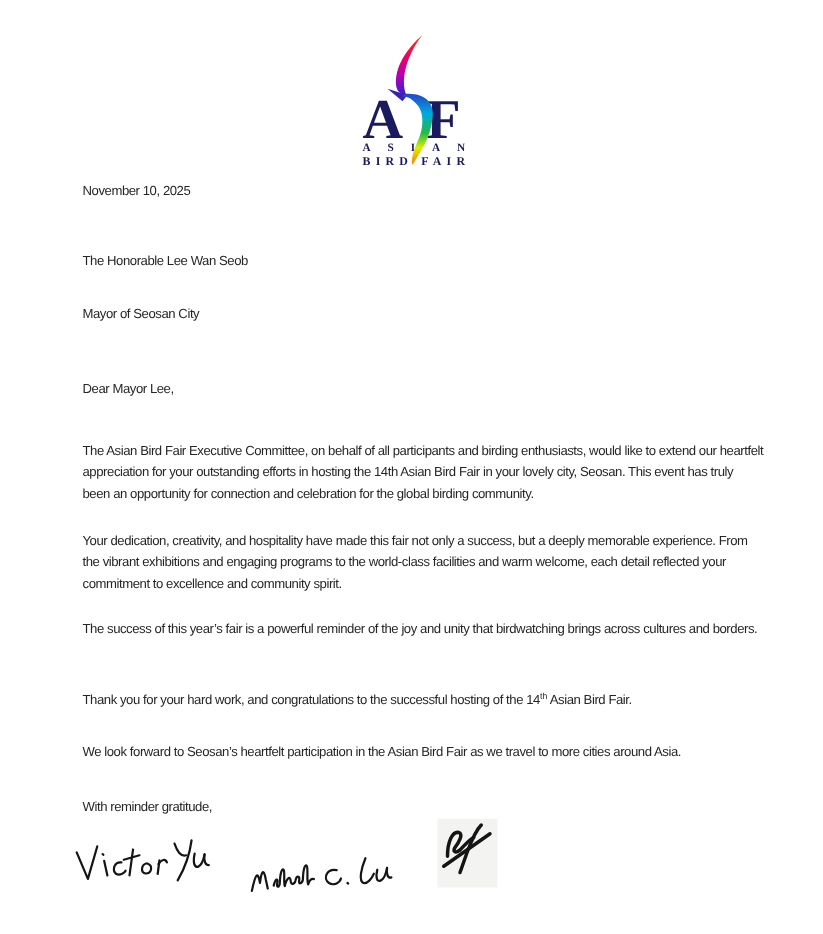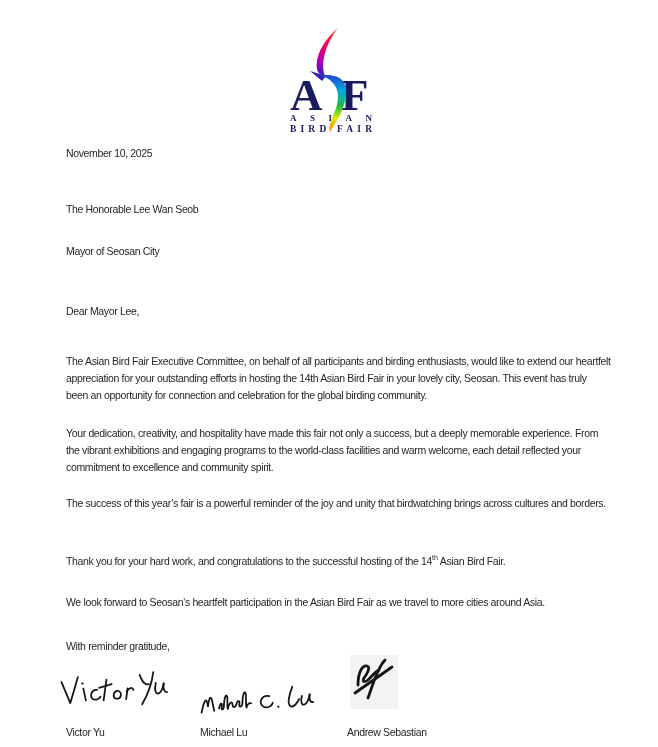--- a/index.html
+++ b/index.html
@@ -121,19 +121,14 @@
   </div>
 
   <div class="abs sig3-box" style="left:350px;top:655px;">
     <svg class="sig-svg sig-bold" width="44" height="46" viewBox="0 0 44 46">
       <path d="M6,28 C6,16 10,8 15,9 C19,10 15,17 12,21 C10,24 12,26 16,23 C20,19 23,15 27,13"></path>
       <path d="M33,3 C28,8 25,16 22,24 L16,41"></path>
       <path d="M3,36 L40,10"></path>
     </svg>
   </div>
 
-  <div class="abs names" style="top:726px;left:0;width:658px;height:16px;">
-    <span style="left:66px;">Victor Yu</span>
-    <span style="left:200px;">Michael Lu</span>
-    <span style="left:347px;">Andrew Sebastian</span>
-  </div>
 
 </div>
 
 </body></html>

